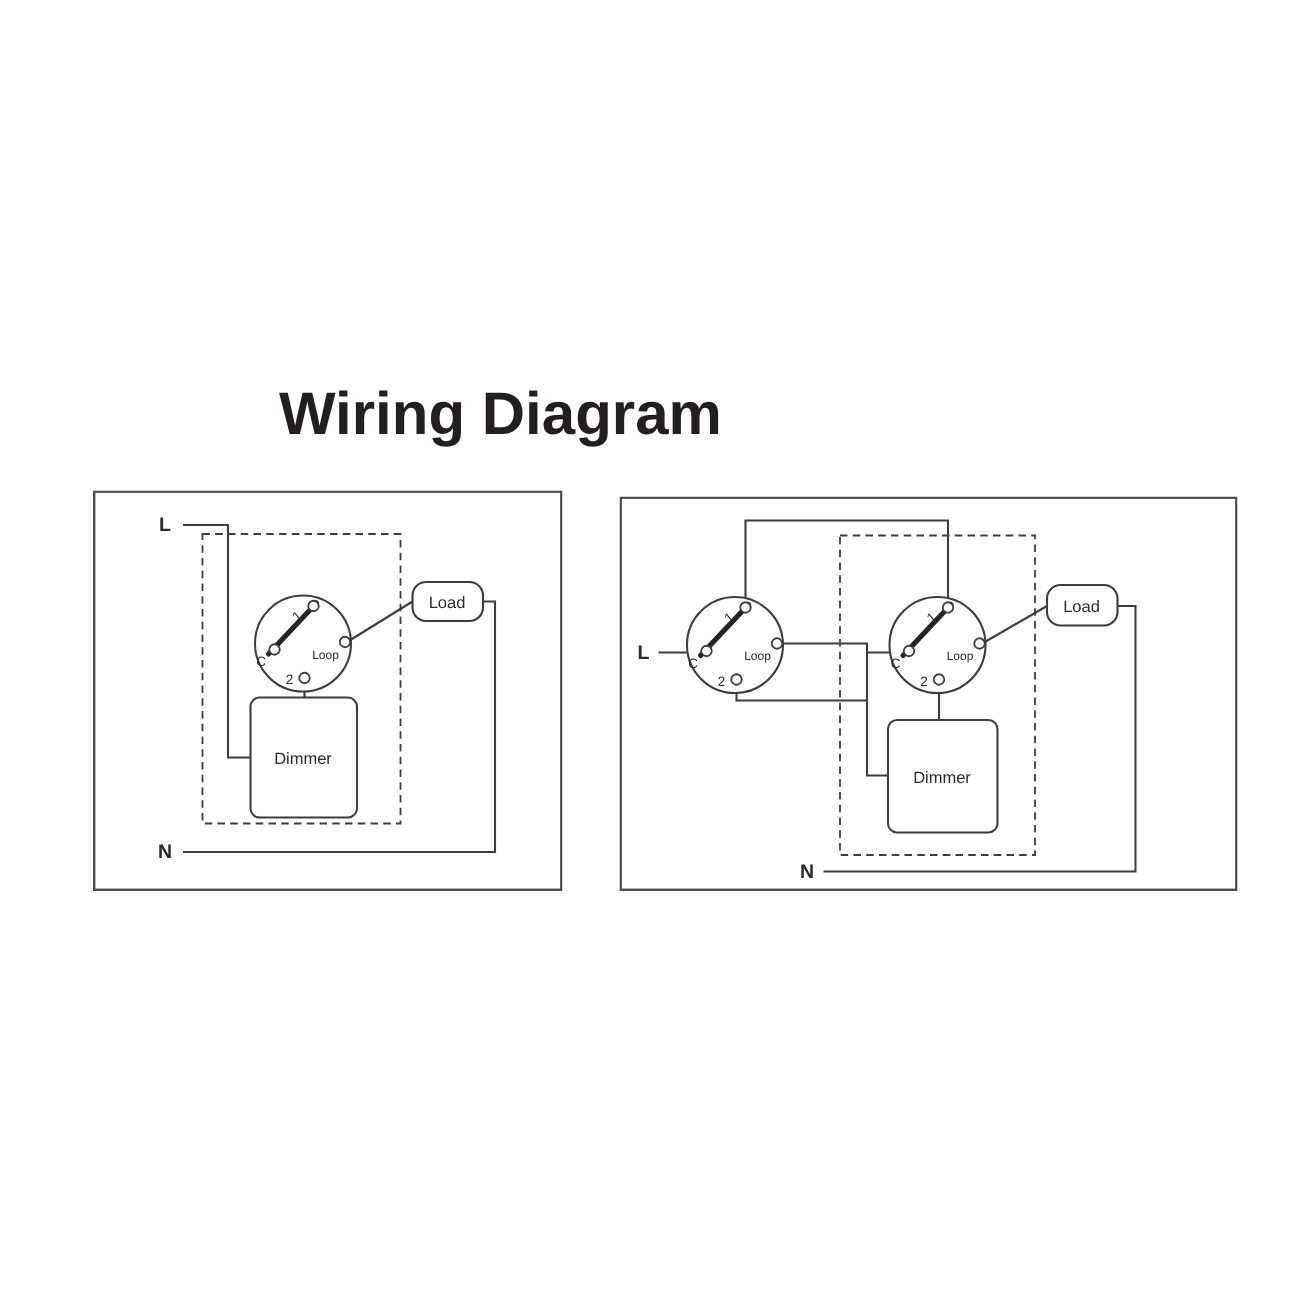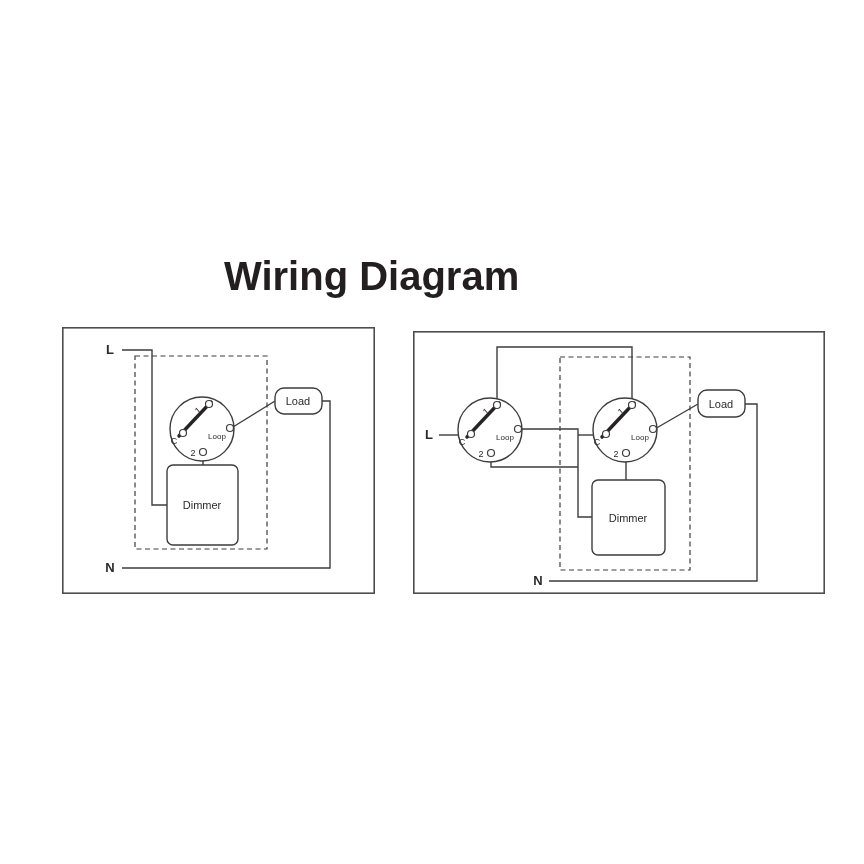--- a/index.html
+++ b/index.html
@@ -2,21 +2,21 @@
 <html><head>
 <meta charset="utf-8">
 <style>
   html, body { margin:0; padding:0; }
   body {
     width:864px; height:864px; position:relative; background:#ffffff;
     font-family:"Liberation Sans", sans-serif; overflow:hidden;
   }
   .title {
     position:absolute; left:186px; top:254px;
-    font-size:40px; font-weight:bold; color:#231f20; letter-spacing:0px;margin-left:38px;
+    font-size:40px; font-weight:bold; color:#231f20; letter-spacing:0px;
   }
   .panel { position:absolute; }
   #panel-left  { left:62px;  top:327px; }
   #panel-right { left:413px; top:331px; }
 
   svg text { font-family:"Liberation Sans", sans-serif; fill:#2d2a2b; }
   .panel-border { fill:#ffffff; stroke:#4d4d4d; stroke-width:1.6; }
   .wire  { fill:none; stroke:#3d3d3d; stroke-width:1.4; }
   .shape { fill:#ffffff; stroke:#3d3d3d; stroke-width:1.4; }
   .term  { fill:#ffffff; stroke:#3d3d3d; stroke-width:1.2; }

